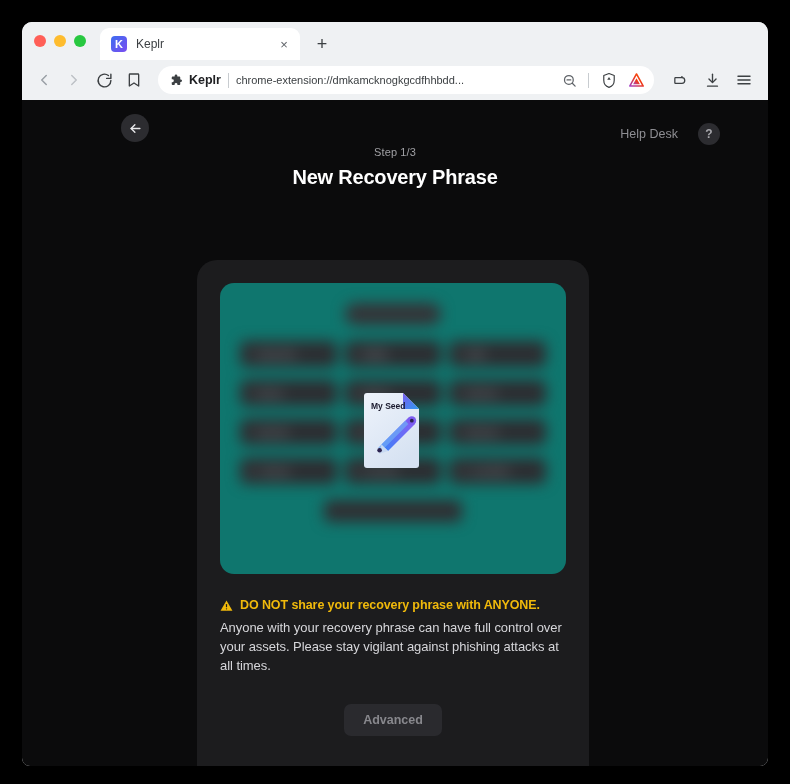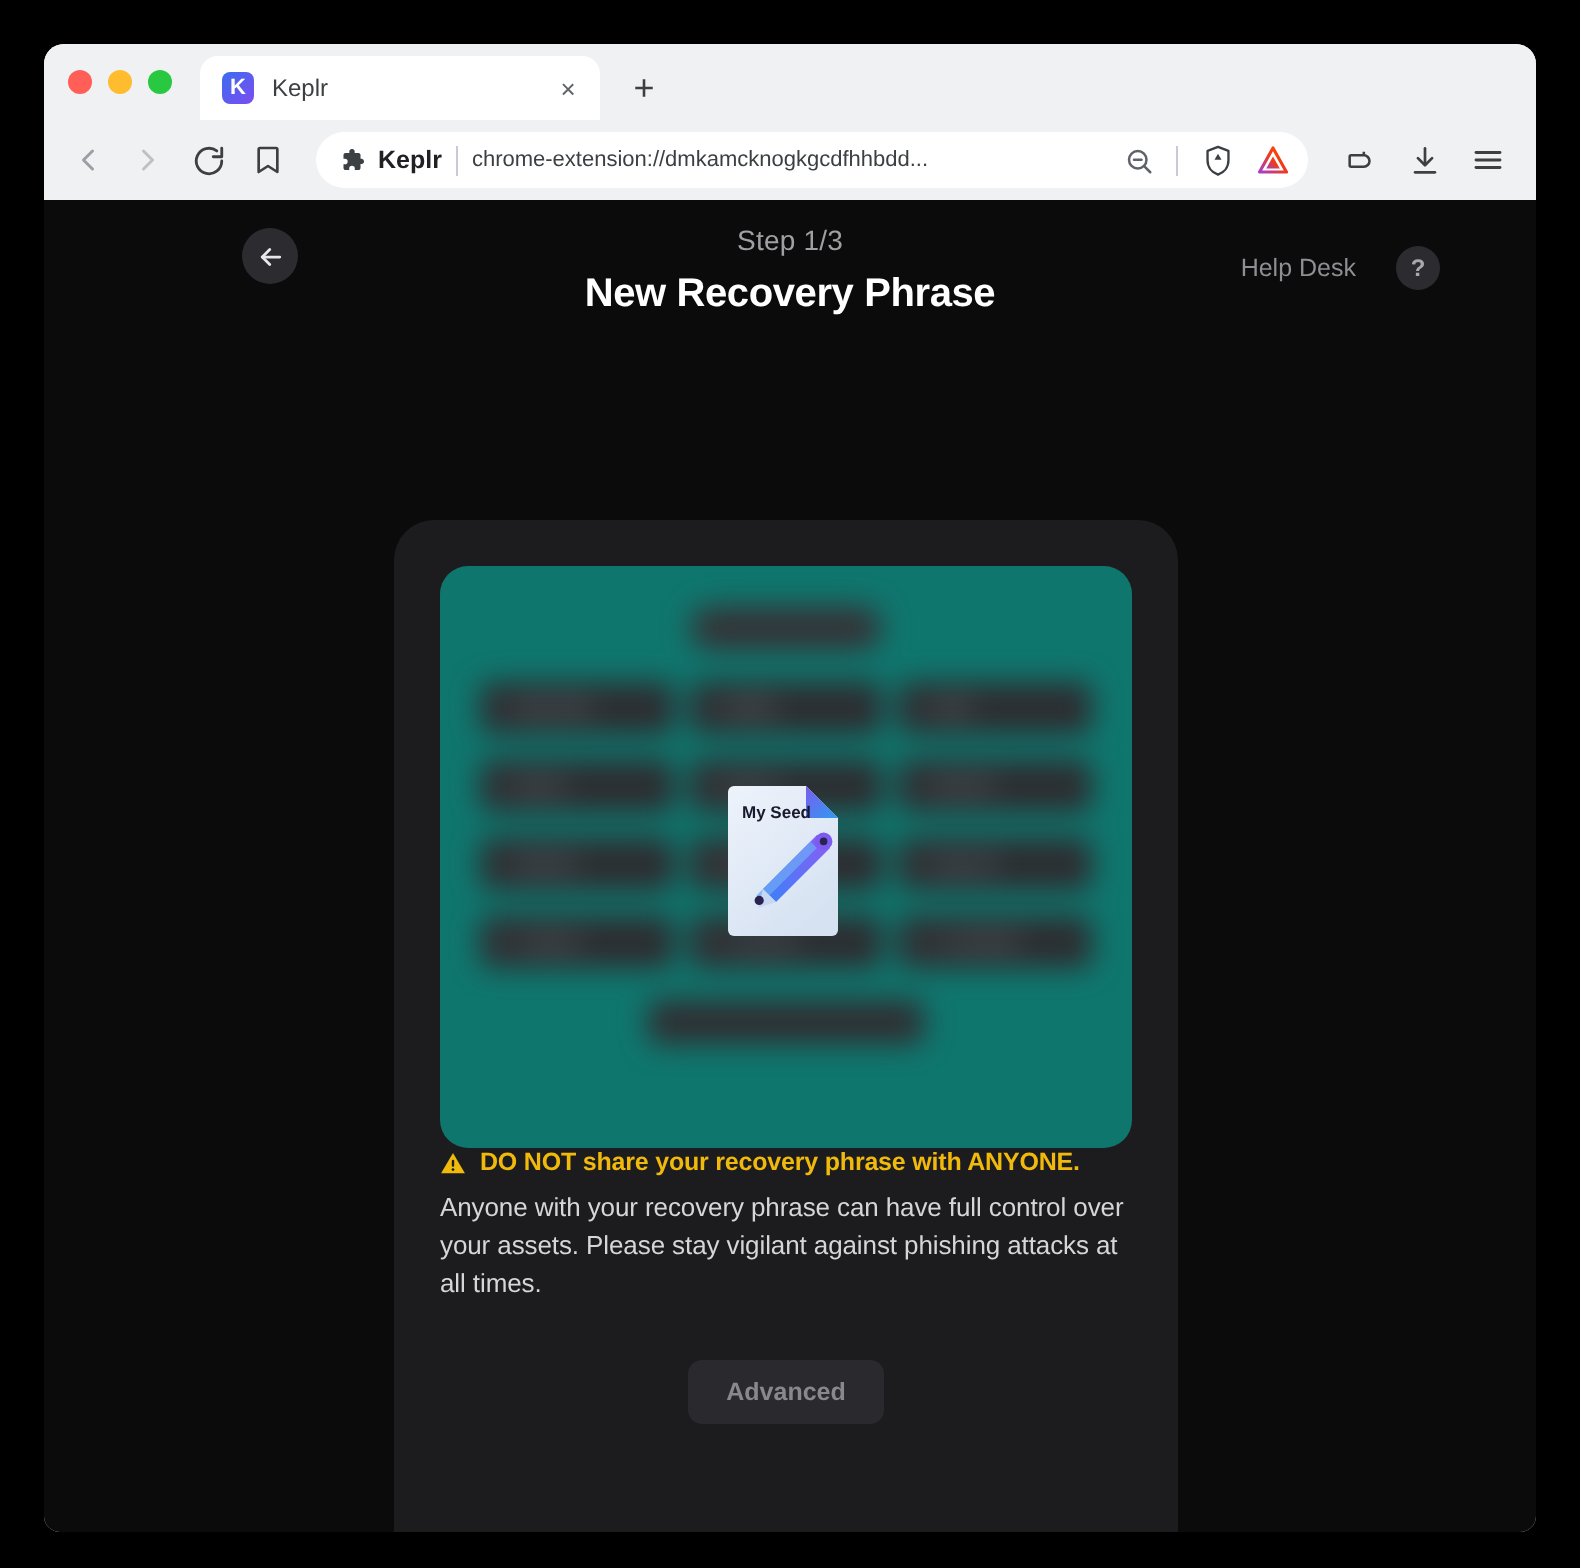--- a/index.html
+++ b/index.html
@@ -188,23 +188,24 @@
     background: #2c2c30;
     display: flex; align-items: center; justify-content: center;
   }
 
   .header-center {
     position: absolute;
     left: 0; right: 0; top: 12px;
     text-align: center;
   }
   .step-label {
-    font-size: 14px;
+    font-size: 11px;
     color: #a0a0a4;
     letter-spacing: 0.1px;
+    margin-top: 34px;
   }
   .page-title {
     margin-top: 8px;
     font-size: 20px;
     font-weight: bold;
     color: #ffffff;
     letter-spacing: -0.2px;
   }
 
   .help-desk {
@@ -302,21 +303,21 @@
   .seed-icon {
     position: absolute;
     left: 50%;
     top: 50%;
     transform: translate(-50%, -50%);
     width: 58px;
     height: 78px;
   }
 
   
-  .warnings { }
+  .warnings { margin-top: 24px; }
   .warn-block + .warn-block { margin-top: 22px; }
   .warn-head {
     display: flex;
     align-items: center;
     gap: 7px;
     margin-bottom: 7px;
   }
   .warn-head-text {
     font-size: 12.5px;
     font-weight: bold;

